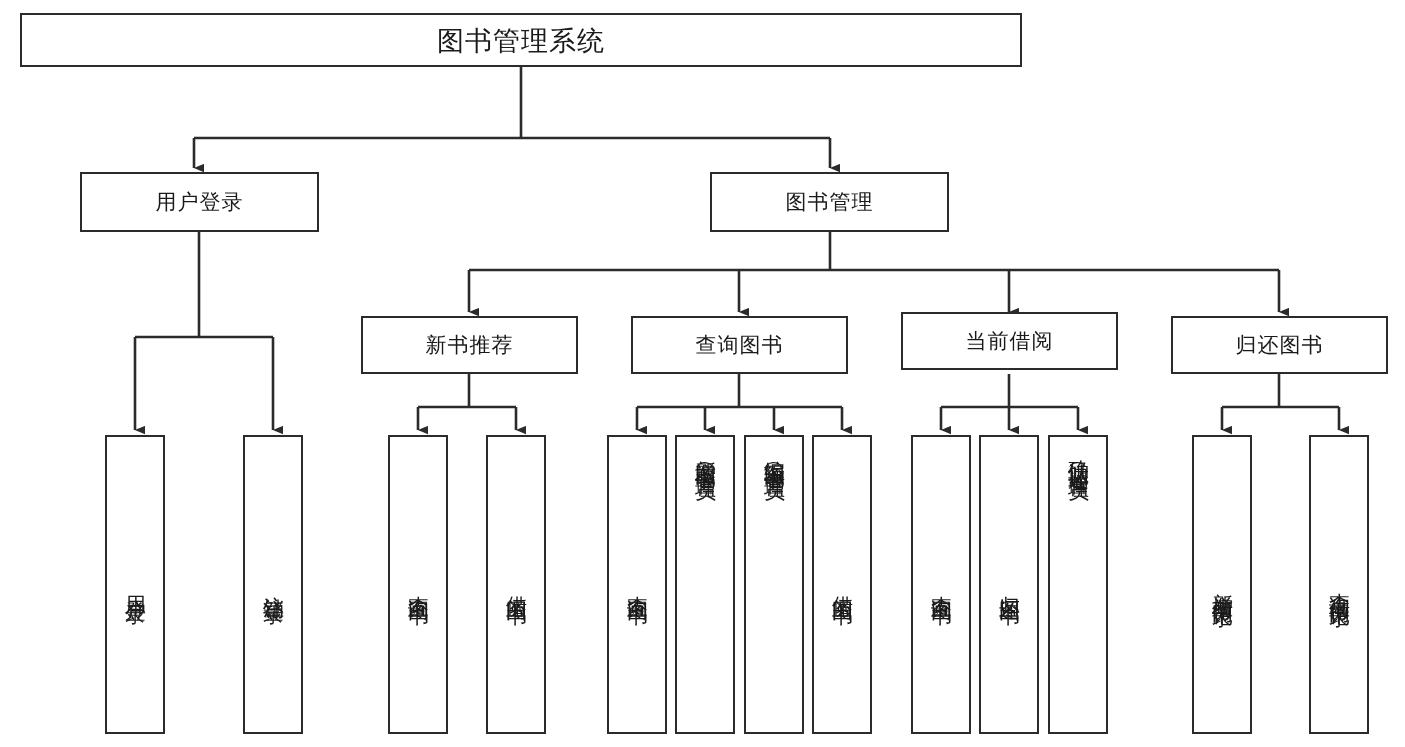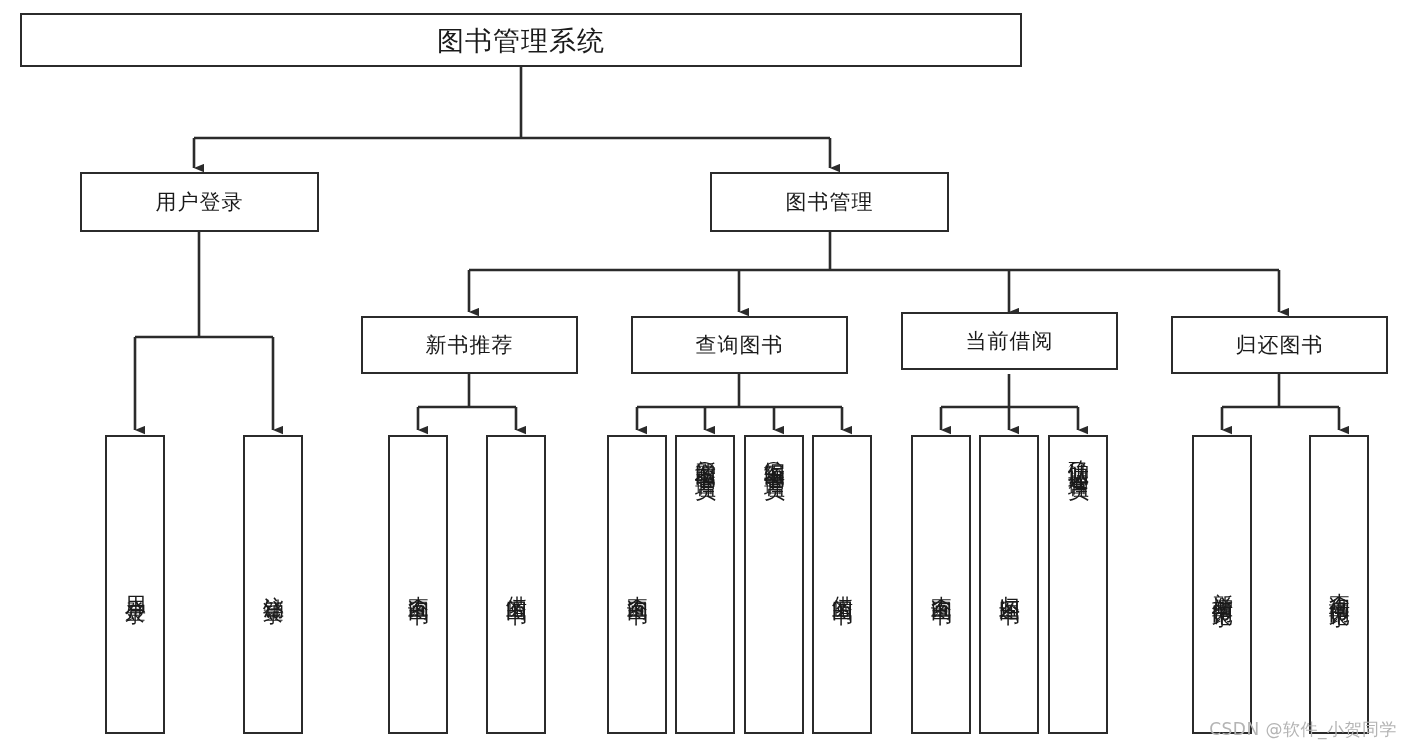--- a/index.html
+++ b/index.html
@@ -201,15 +201,14 @@
     <span class="node-label">确认归还（管理员）</span>
   </div>
 
   <div class="node leaf center" style="left:1192px; top:435px; width:60px; height:299px;">
     <span class="node-label">新增借阅记录</span>
   </div>
   <div class="node leaf center" style="left:1309px; top:435px; width:60px; height:299px;">
     <span class="node-label">查询借阅记录</span>
   </div>
 
-  <div class="watermark">CSDN @软件_小贺同学</div>
 
 </div>
 
 </body></html>

